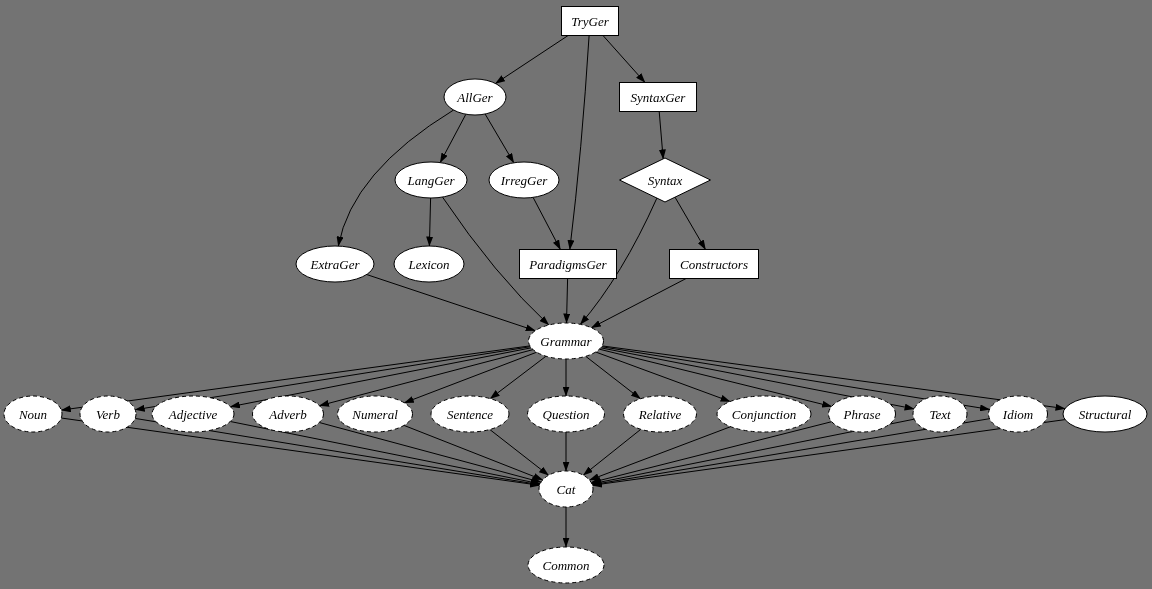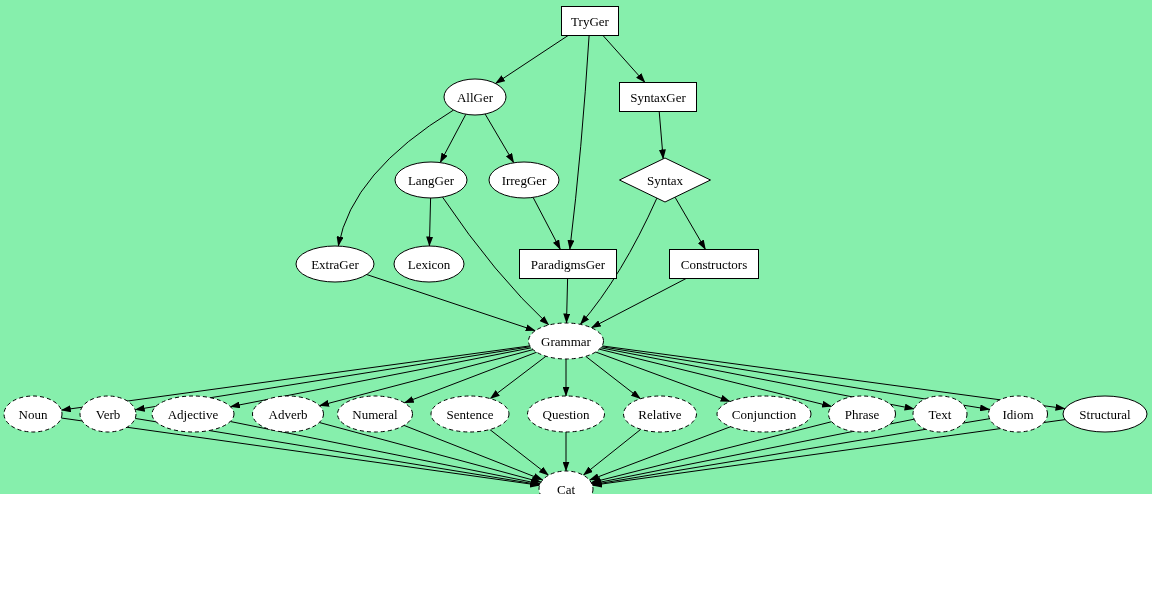--- a/index.html
+++ b/index.html
@@ -1,16 +1,16 @@
 <!DOCTYPE html>
 <html><head>
 <meta charset="utf-8">
 <style>
   html, body { margin: 0; padding: 0; background: #ffffff; }
-  .canvas-wrap { width: 1152px; height: 494px; position: relative; background: #86efac; }
+  .canvas-wrap { width: 1152px; height: 589px; position: relative; background: #737373; font-style: italic; }
   svg { display: block; }
   .edge-path { fill: none; stroke: #000000; stroke-width: 1; }
   .node-shape { fill: #ffffff; stroke: #000000; stroke-width: 1; }
   .node-shape.dashed { stroke-dasharray: 4 3; }
   .node-label {
     font-family: "Liberation Serif", "DejaVu Serif", serif;
     font-size: 13px;
     fill: #000000;
     text-anchor: middle;
   }

